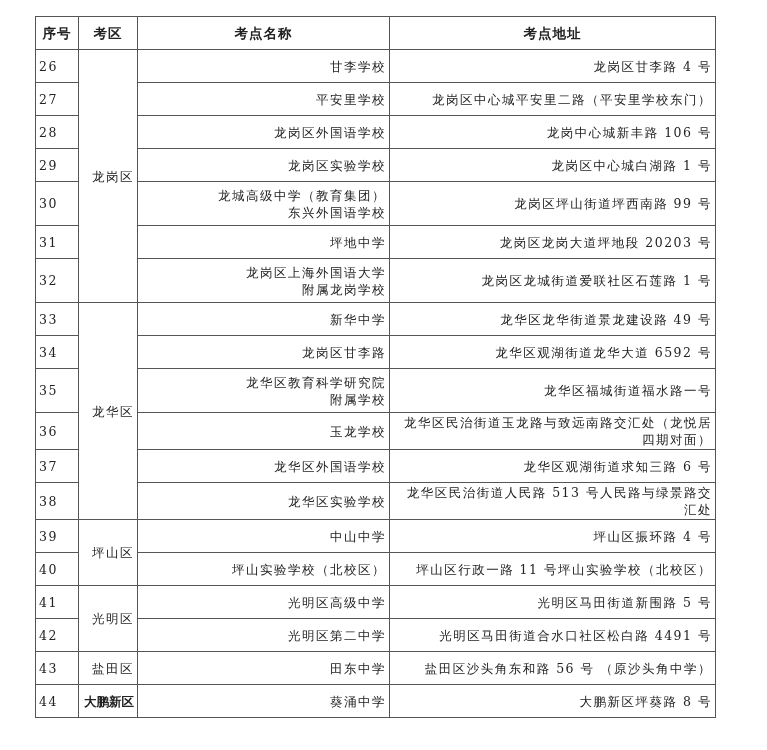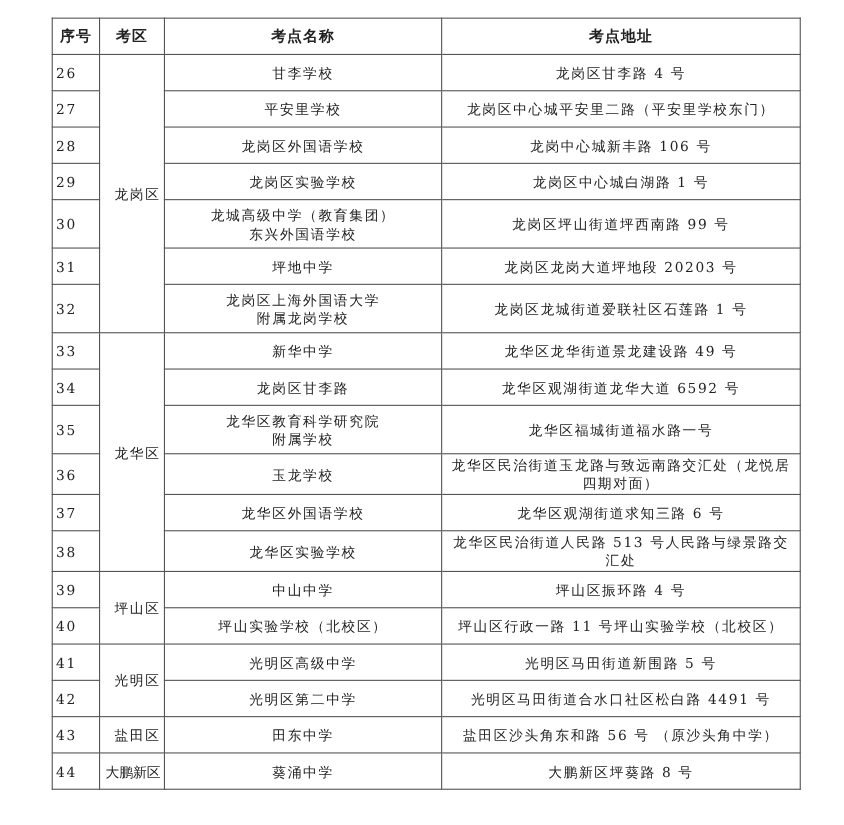--- a/index.html
+++ b/index.html
@@ -9,21 +9,21 @@
   }
   body {
     width: 767px;
     height: 750px;
     position: relative;
     font-family: "DejaVu Serif", "Liberation Serif", serif;
     color: #222222;
   }
   table.exam-table {
     position: absolute;
-    left: 47px;
+    left: 35px;
     top: 16px;
     width: 680px;
     border-collapse: collapse;
     table-layout: fixed;
     padding-left: 43px;
   }
   table.exam-table td, table.exam-table th {
     border: 1px solid #555555;
     padding: 0 3px;
     font-size: 12.5px;
@@ -37,22 +37,22 @@
     text-align: center;
     font-size: 13.5px;
     letter-spacing: 1px;
   }
   col.c-no { width: 43px; }
   col.c-dist { width: 59px; }
   col.c-name { width: 252px; }
   col.c-addr { width: 326px; }
   td.no { letter-spacing: 0; }
   td.dist { text-align: right; }
-  td.name { text-align: center; }
-  td.addr { text-align: center; padding-left: 4px; }
+  td.name { text-align: right; }
+  td.addr { text-align: right; padding-left: 4px; }
   tr.h33 td { height: 32px; }
   tr.h44 td { height: 43px; }
   tr.h37 td { height: 36px; }
   .line { display: block; }
 </style>
 </head>
 <body>
 
 <table class="exam-table">
   <colgroup>
@@ -205,20 +205,20 @@
       <td class="no">43</td>
       <td class="dist">盐田区</td>
       <td class="name">
           <span class="line">田东中学</span>
         </td>
       <td class="addr">盐田区沙头角东和路 56 号 （原沙头角中学）</td>
     </tr>
 
     <tr class="h33">
       <td class="no">44</td>
-      <td class="dist" style="letter-spacing:0;">大鹏新区</td>
+      <td class="dist" style="letter-spacing:0;font-weight:bold;">大鹏新区</td>
       <td class="name">
           <span class="line">葵涌中学</span>
         </td>
       <td class="addr">大鹏新区坪葵路 8 号</td>
     </tr>
   </tbody>
 </table>
 
 </body></html>

